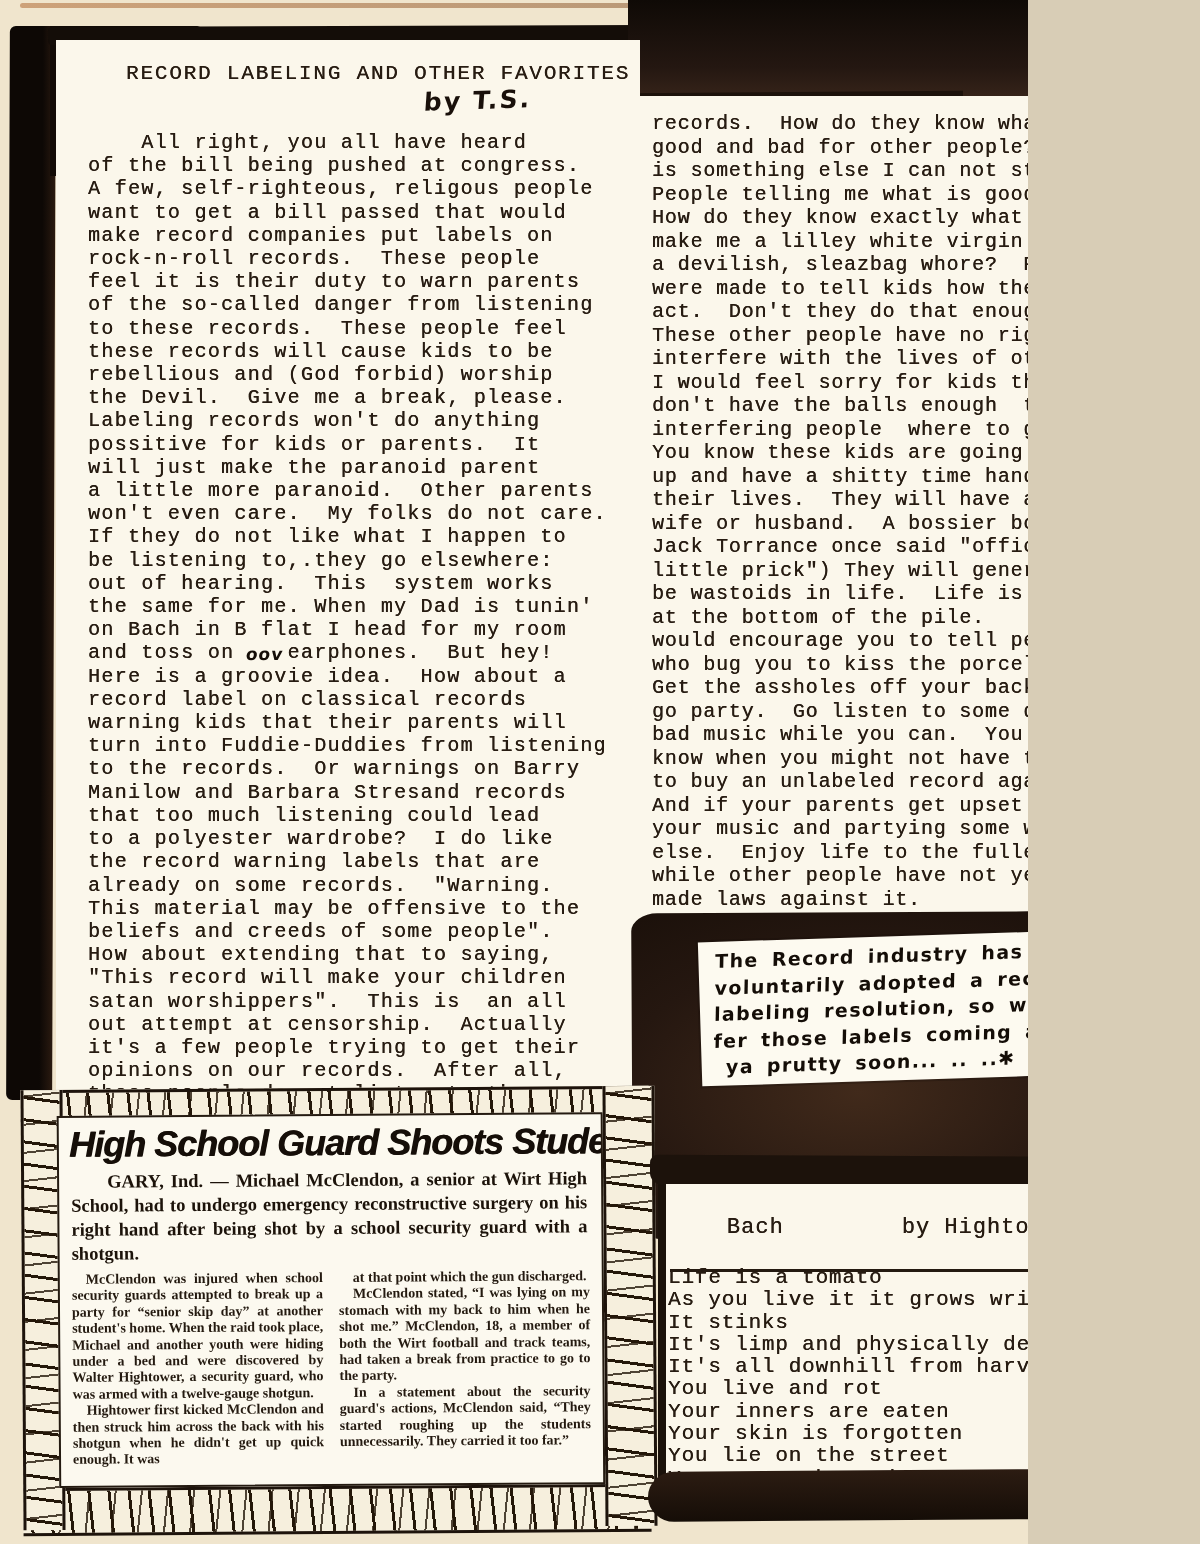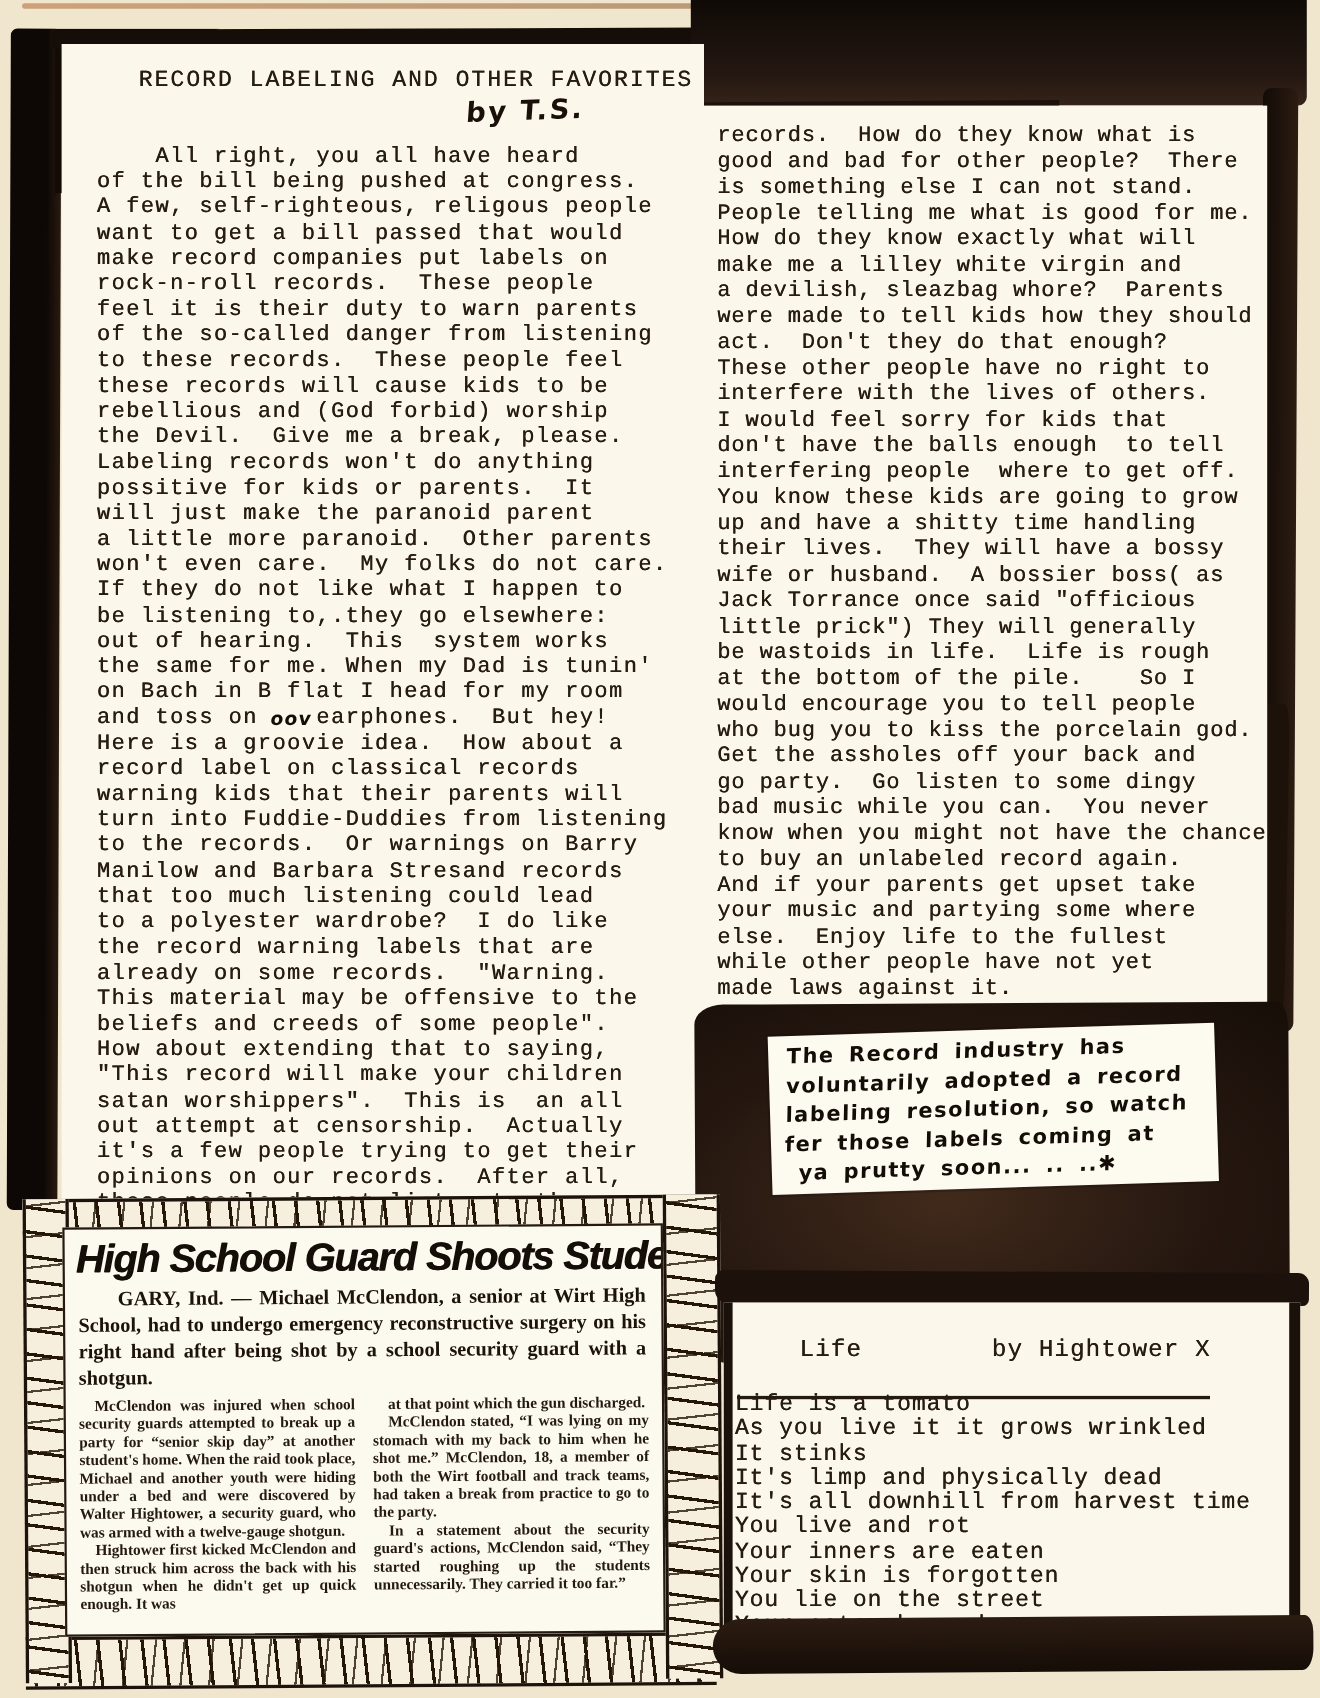--- a/index.html
+++ b/index.html
@@ -1,17 +1,17 @@
 <!DOCTYPE html>
 <html><head>
 <meta charset="utf-8">
 <style>
   html,body{margin:0;padding:0;}
   body{background:#d8cdb6;}
-  #page{position:relative;width:1200px;height:1544px;background:#f0e5cd;overflow:hidden;
+  #page{position:relative;width:1028px;height:1544px;background:#f0e5cd;overflow:hidden;
         font-family:"Liberation Sans",sans-serif;}
   
   .top-edge{position:absolute;left:20px;top:3px;width:1160px;height:5px;
             background:linear-gradient(90deg,#b06a35,#8a5a33 60%,#c98a50);opacity:.55;border-radius:3px;}
   
   .smear-left{position:absolute;left:8px;top:26px;width:46px;height:1074px;
               background:linear-gradient(90deg,#0d0805 0 72%,#2a1a10);border-radius:6px;transform:rotate(.2deg);}
   .smear-left-wedge{position:absolute;left:50px;top:26px;width:150px;height:150px;background:#120b06;
                     clip-path:polygon(0 0,100% 0,20% 30%,14% 100%,0 100%);}
   .band-top-left{position:absolute;left:48px;top:26px;width:598px;height:18px;background:#140d08;
@@ -208,21 +208,21 @@
           <p>McClendon stated, “I was lying on my stomach with my back to him when he shot me.” McClendon, 18, a member of both the Wirt football and track teams, had taken a break from practice to go to the party.</p>
           <p>In a statement about the security guard's actions, McClendon said, “They started roughing up the students unnecessarily. They carried it too far.”</p>
         </div>
       </div>
     </div>
   </div>
 
   <div id="poem-top-bar"></div>
   <div id="poem-sheet"></div>
   <div class="typewriter" id="poem-header">
-    <span>Life</span><span class="gap"></span><span>by Hightower X</span>
+    <span>Bach</span><span class="gap"></span><span>by Hightower X</span>
   </div>
   <div class="typewriter" id="poem-lines">Life is a tomato
 As you live it it grows wrinkled
 It stinks
 It's limp and physically dead
 It's all downhill from harvest time
 You live and rot
 Your inners are eaten
 Your skin is forgotten
 You lie on the street

